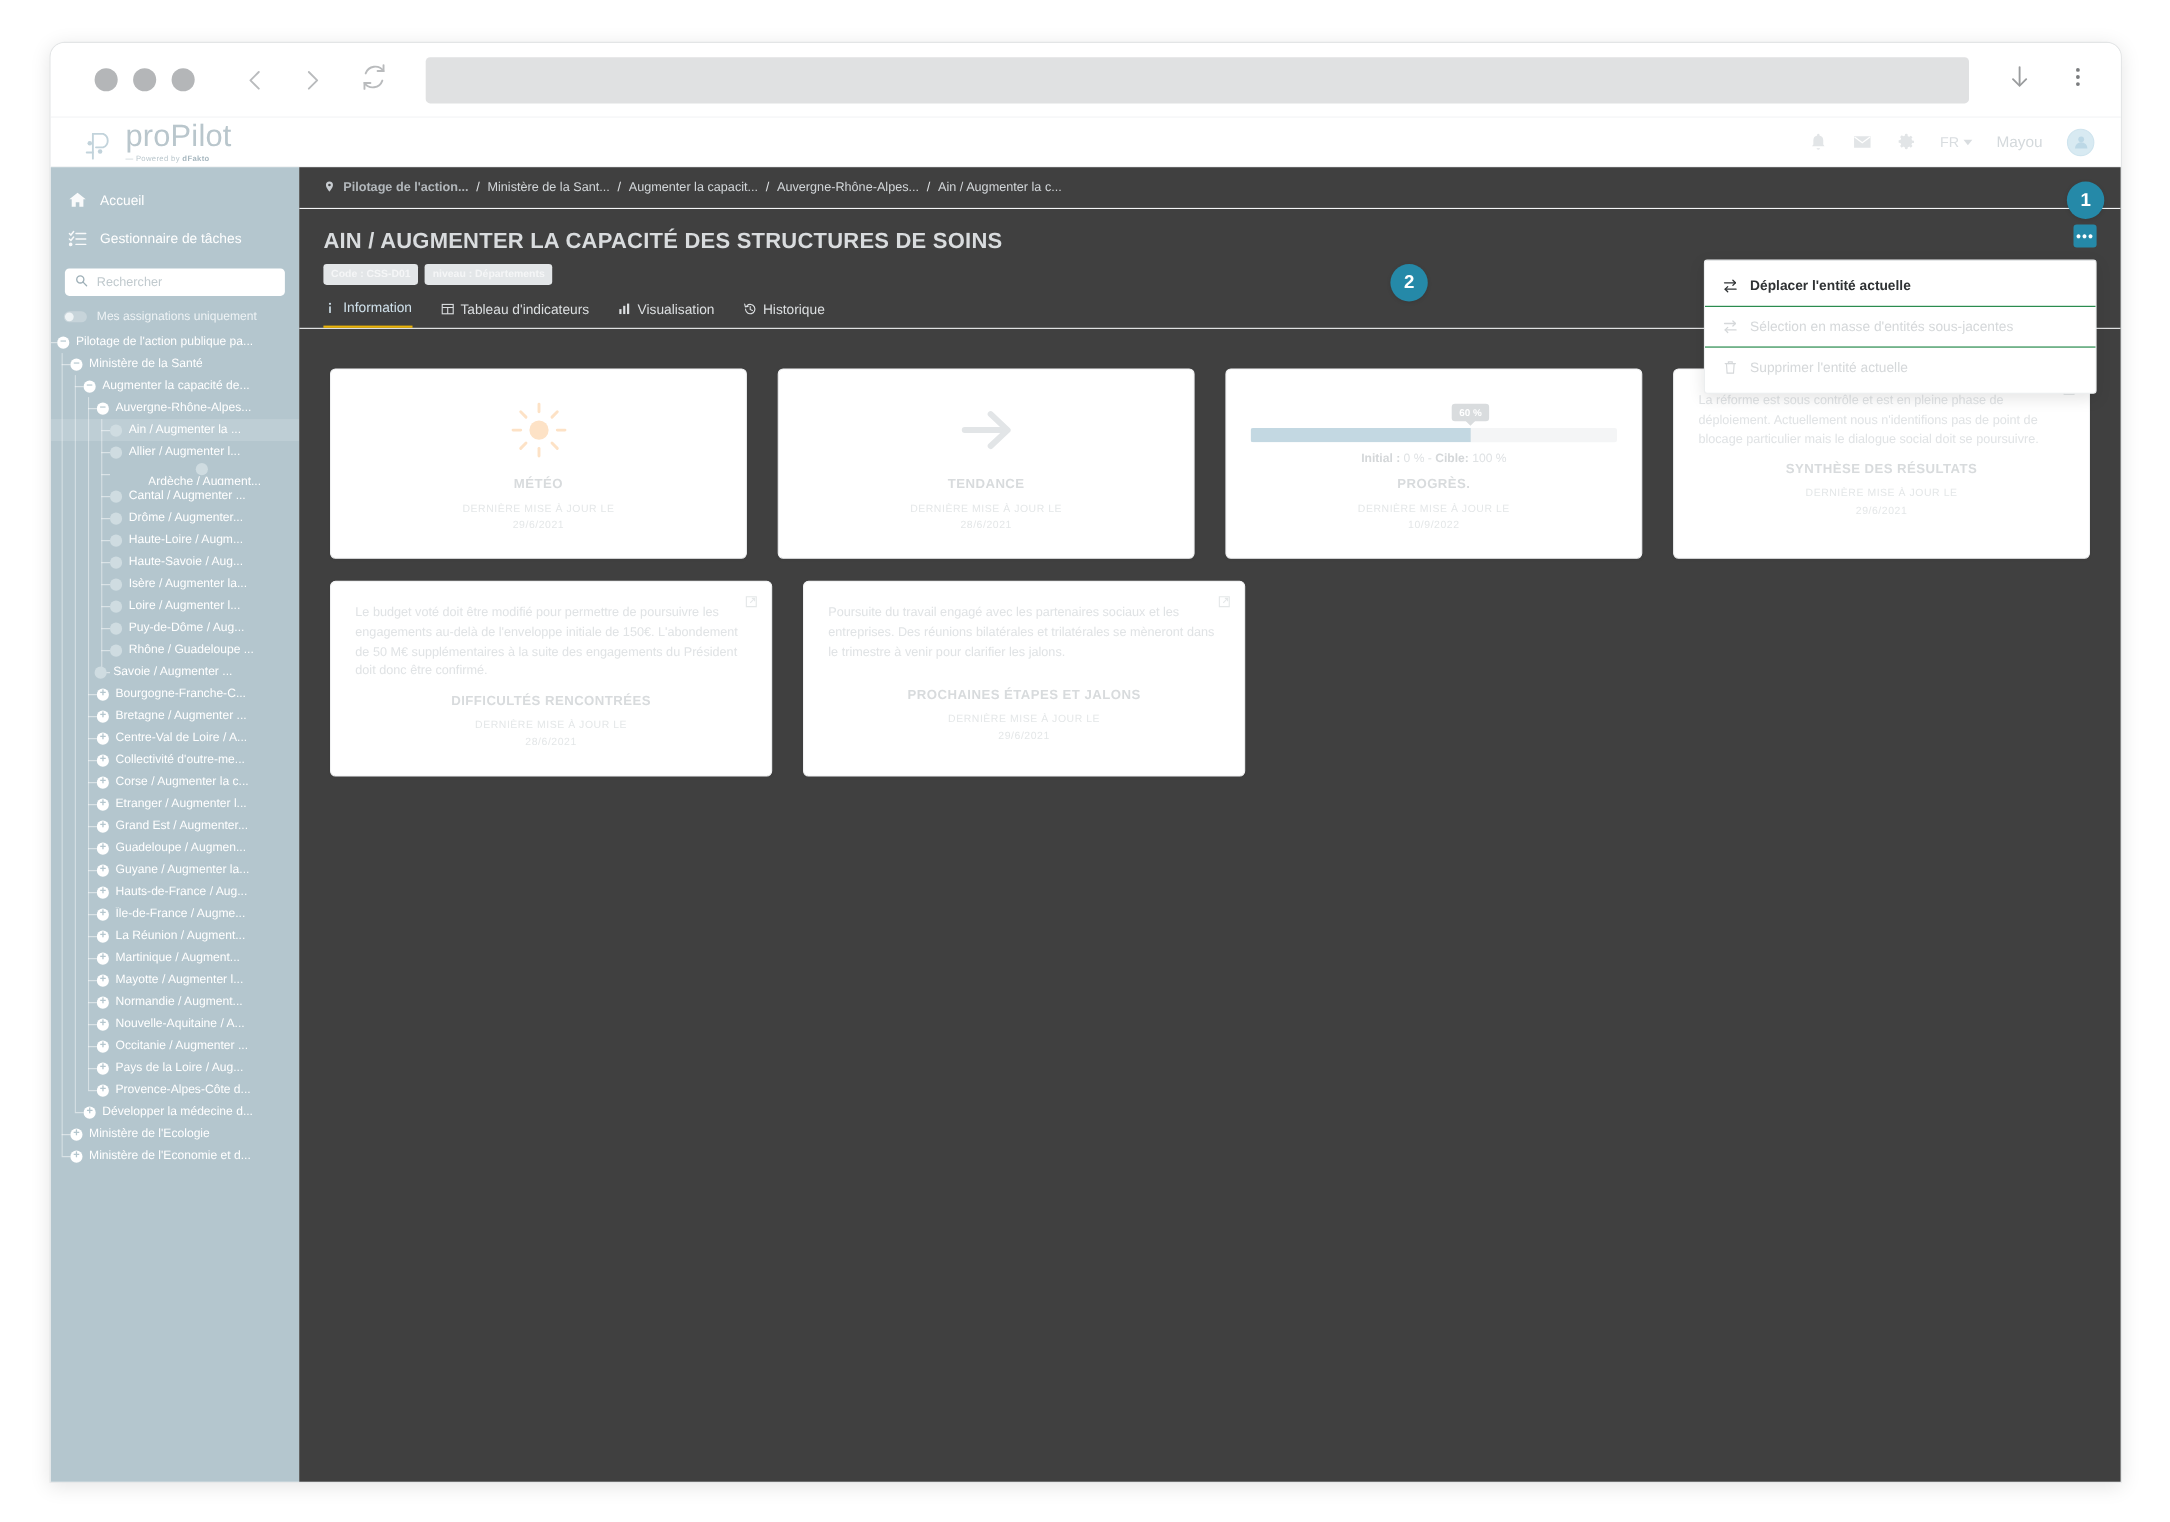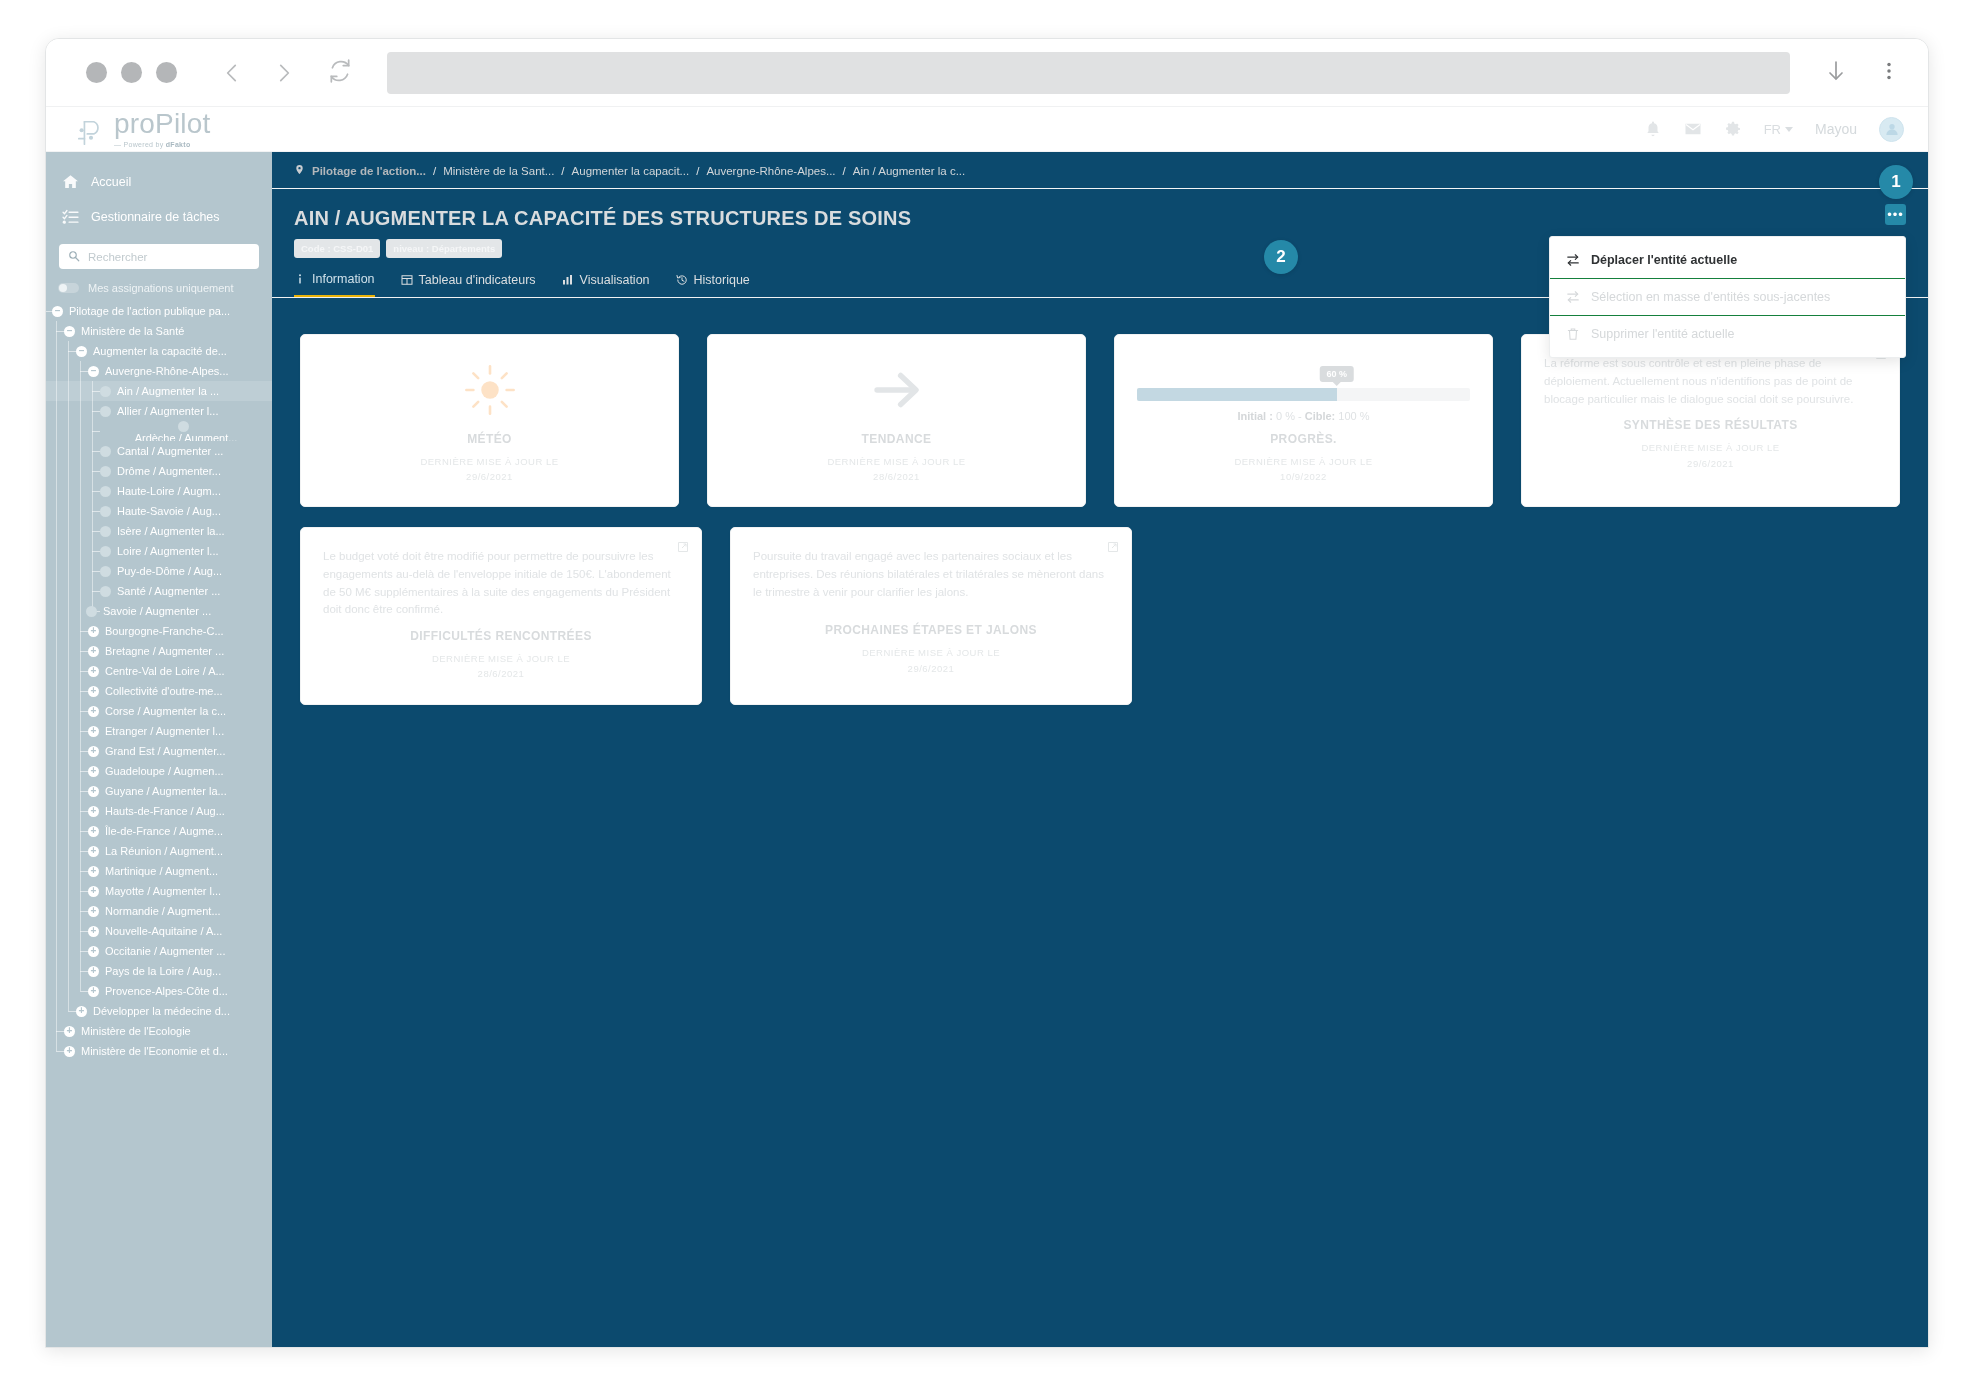--- a/index.html
+++ b/index.html
@@ -136,21 +136,21 @@
   .hline {
     position: absolute; height: 1px; background: rgba(255,255,255,.55);
     top: 10px; width: 8px;
   }
   .vline {
     position: absolute; width: 1px; background: rgba(255,255,255,.45);
   }
 
   
   .main {
-    flex: 1; background: #0c4a6e;
+    flex: 1; background: #404040;
     position: relative; overflow: hidden;
   }
   .crumbs {
     display: flex; align-items: center; gap: 7px;
     padding: 12px 0 0 22px;
     font-size: 11.5px; color: #d2d6d9;
     border-bottom: 1px solid #f4f5f6;
     padding-bottom: 11px;
   }
   .crumbs .pin { color: #c8ccd0; font-size: 11px; }
@@ -484,21 +484,21 @@
             <span class="tlabel">Loire / Augmenter l...</span>
           </div>
           <div class="tnode" style="padding-left: 54px;">
             <span class="hline" style="left: 46px;"></span>
             <span class="tbullet leaf"></span>
             <span class="tlabel">Puy-de-Dôme / Aug...</span>
           </div>
           <div class="tnode" style="padding-left: 54px;">
             <span class="hline" style="left: 46px;"></span>
             <span class="tbullet leaf"></span>
-            <span class="tlabel">Santé / Augmenter ...</span>
+            <span class="tlabel">Rhône / Guadeloupe ...</span>
           </div>
           <div class="tnode" style="padding-left: 40px;">
             <span class="hline" style="left: 46px;"></span>
             <span class="tbullet leaf"></span>
             <span class="tlabel">Savoie / Augmenter ...</span>
           </div>
           <div class="tnode" style="padding-left: 42px;">
             <span class="hline" style="left: 34px;"></span>
             <span class="tbullet">+</span>
             <span class="tlabel">Bourgogne-Franche-C...</span>

